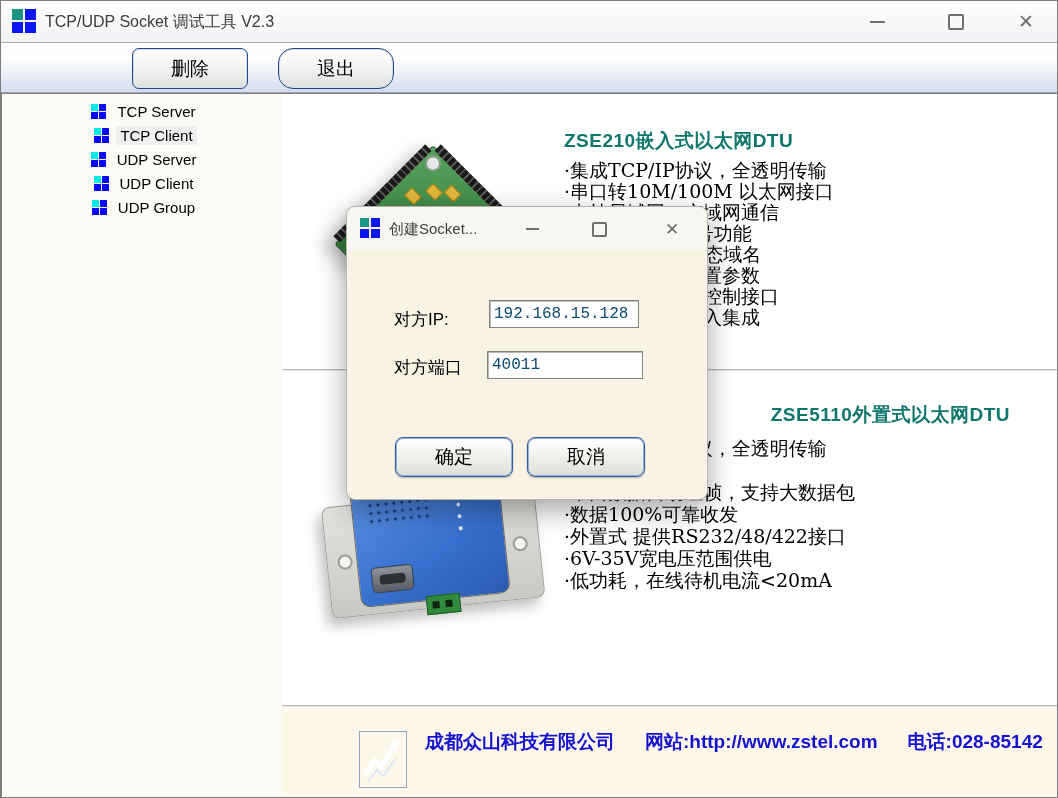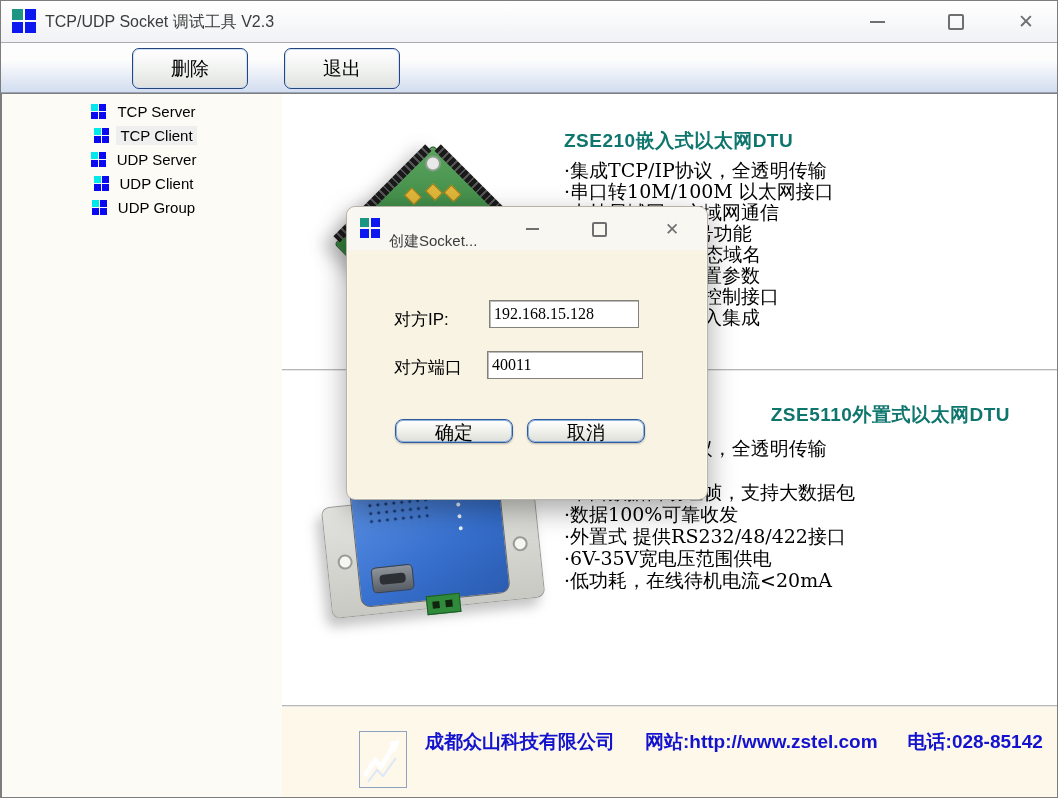--- a/index.html
+++ b/index.html
@@ -33,21 +33,21 @@
     border-bottom:1px solid #9aa4b5;
   }
   .tbtn{
     position:absolute;top:5px;height:41px;width:116px;
     border:1px solid #24457e;border-radius:7px;
     background:linear-gradient(#ffffff,#eef0ee 60%,#dfe1dd);
     box-shadow:inset 0 0 0 1px #cfe0f5;
     font-size:19px;color:#000;text-align:center;line-height:39px;cursor:default;
     font-family:"Liberation Sans",sans-serif;padding:0;
   }
-  .tbtn.b1{left:6px;}.tbtn.b2{left:131px;}.tbtn.b3{left:283px;}
+  .tbtn.b1{left:6px;}.tbtn.b2{left:131px;}.tbtn.b3{left:277px;border-radius:15px;}
   
   .sidebar{
     position:absolute;left:0;top:92px;width:280px;height:704px;
     background:#fcfbf6;
     border-top:1px solid #7d7d7d;border-left:1px solid #7d7d7d;
     border-right:1px solid #9a9a9a;
   }
   .tree{position:absolute;left:0;top:5px;width:100%;}
   .tree-item{height:24px;display:flex;align-items:center;justify-content:center;}
   .sq-icon{width:15px;height:15px;margin-left:7px;margin-right:7px;
@@ -126,37 +126,37 @@
   
   .dialog{position:absolute;left:345px;top:205px;width:360px;height:292px;border-radius:9px;
     background:#f8f3e3;border:1px solid #b5b2a8;
     box-shadow:0 10px 28px rgba(0,0,0,.35),0 0 0 1px rgba(255,255,255,.4) inset;z-index:50;}
   .dlg-titlebar{position:absolute;left:0;top:0;width:100%;height:43px;border-radius:9px 9px 0 0;
     background:#f8f7f2;}
   .dlg-icon{position:absolute;left:13px;top:11px;width:20px;height:20px;
     display:grid;grid-template-columns:9px 9px;grid-template-rows:9px 9px;gap:2px;}
   .dlg-icon span{display:block;background:#0d17ef;}
   .dlg-icon span.tl{background:#1d9583;}
-  .dlg-title{position:absolute;left:42px;top:12px;height:53px;line-height:43px;font-size:15px;
+  .dlg-title{position:absolute;left:42px;top:0;height:53px;line-height:43px;font-size:15px;
     color:#3c3c3c;white-space:nowrap;}
   .dlg-ctl{position:absolute;top:8px;width:30px;height:28px;display:flex;align-items:center;
     justify-content:center;}
   .dlg-ctl.min{left:170px;}.dlg-ctl.max{left:237px;}.dlg-ctl.close{left:310px;}
   .dlg-ctl .glyph-min{width:13px;}
   .dlg-ctl .glyph-max{width:11px;height:11px;border-width:2px;}
   .dlg-ctl .glyph-x{font-size:17px;}
   .dlg-label{position:absolute;font-size:17px;color:#000;white-space:nowrap;}
   .lab-ip{left:47px;top:101px;}
   .lab-port{left:47px;top:149px;}
   .dlg-input{position:absolute;height:26px;width:140px;background:#fff;
     border:1px solid #82827a;box-shadow:inset 1px 1px 0 rgba(60,60,60,.35);
-    font-family:Liberation Serif, serif;font-size:16px;color:#000000;padding:0 4px;}
+    font-family:Liberation Mono, monospace;font-size:16px;color:#0c4a6e;padding:0 4px;}
   .inp-ip{left:142px;top:93px;}
   .inp-port{left:140px;top:144px;width:146px;}
-  .dlg-btn{position:absolute;top:212px;width:118px;height:24px;border-radius:8px;
+  .dlg-btn{position:absolute;top:230px;width:118px;height:40px;border-radius:8px;
     border:1px solid #2f5c9e;background:linear-gradient(#ffffff,#efefe9 55%,#deded8);
     box-shadow:inset 0 0 0 1px #8fb2dd,0 1px 2px rgba(0,0,0,.25);
     font-family:"Liberation Sans",sans-serif;font-size:19px;color:#000;padding:0;}
   .btn-ok{left:48px;}
   .btn-cancel{left:180px;}
 </style>
 </head>
 <body>
 
 <div class="win">

